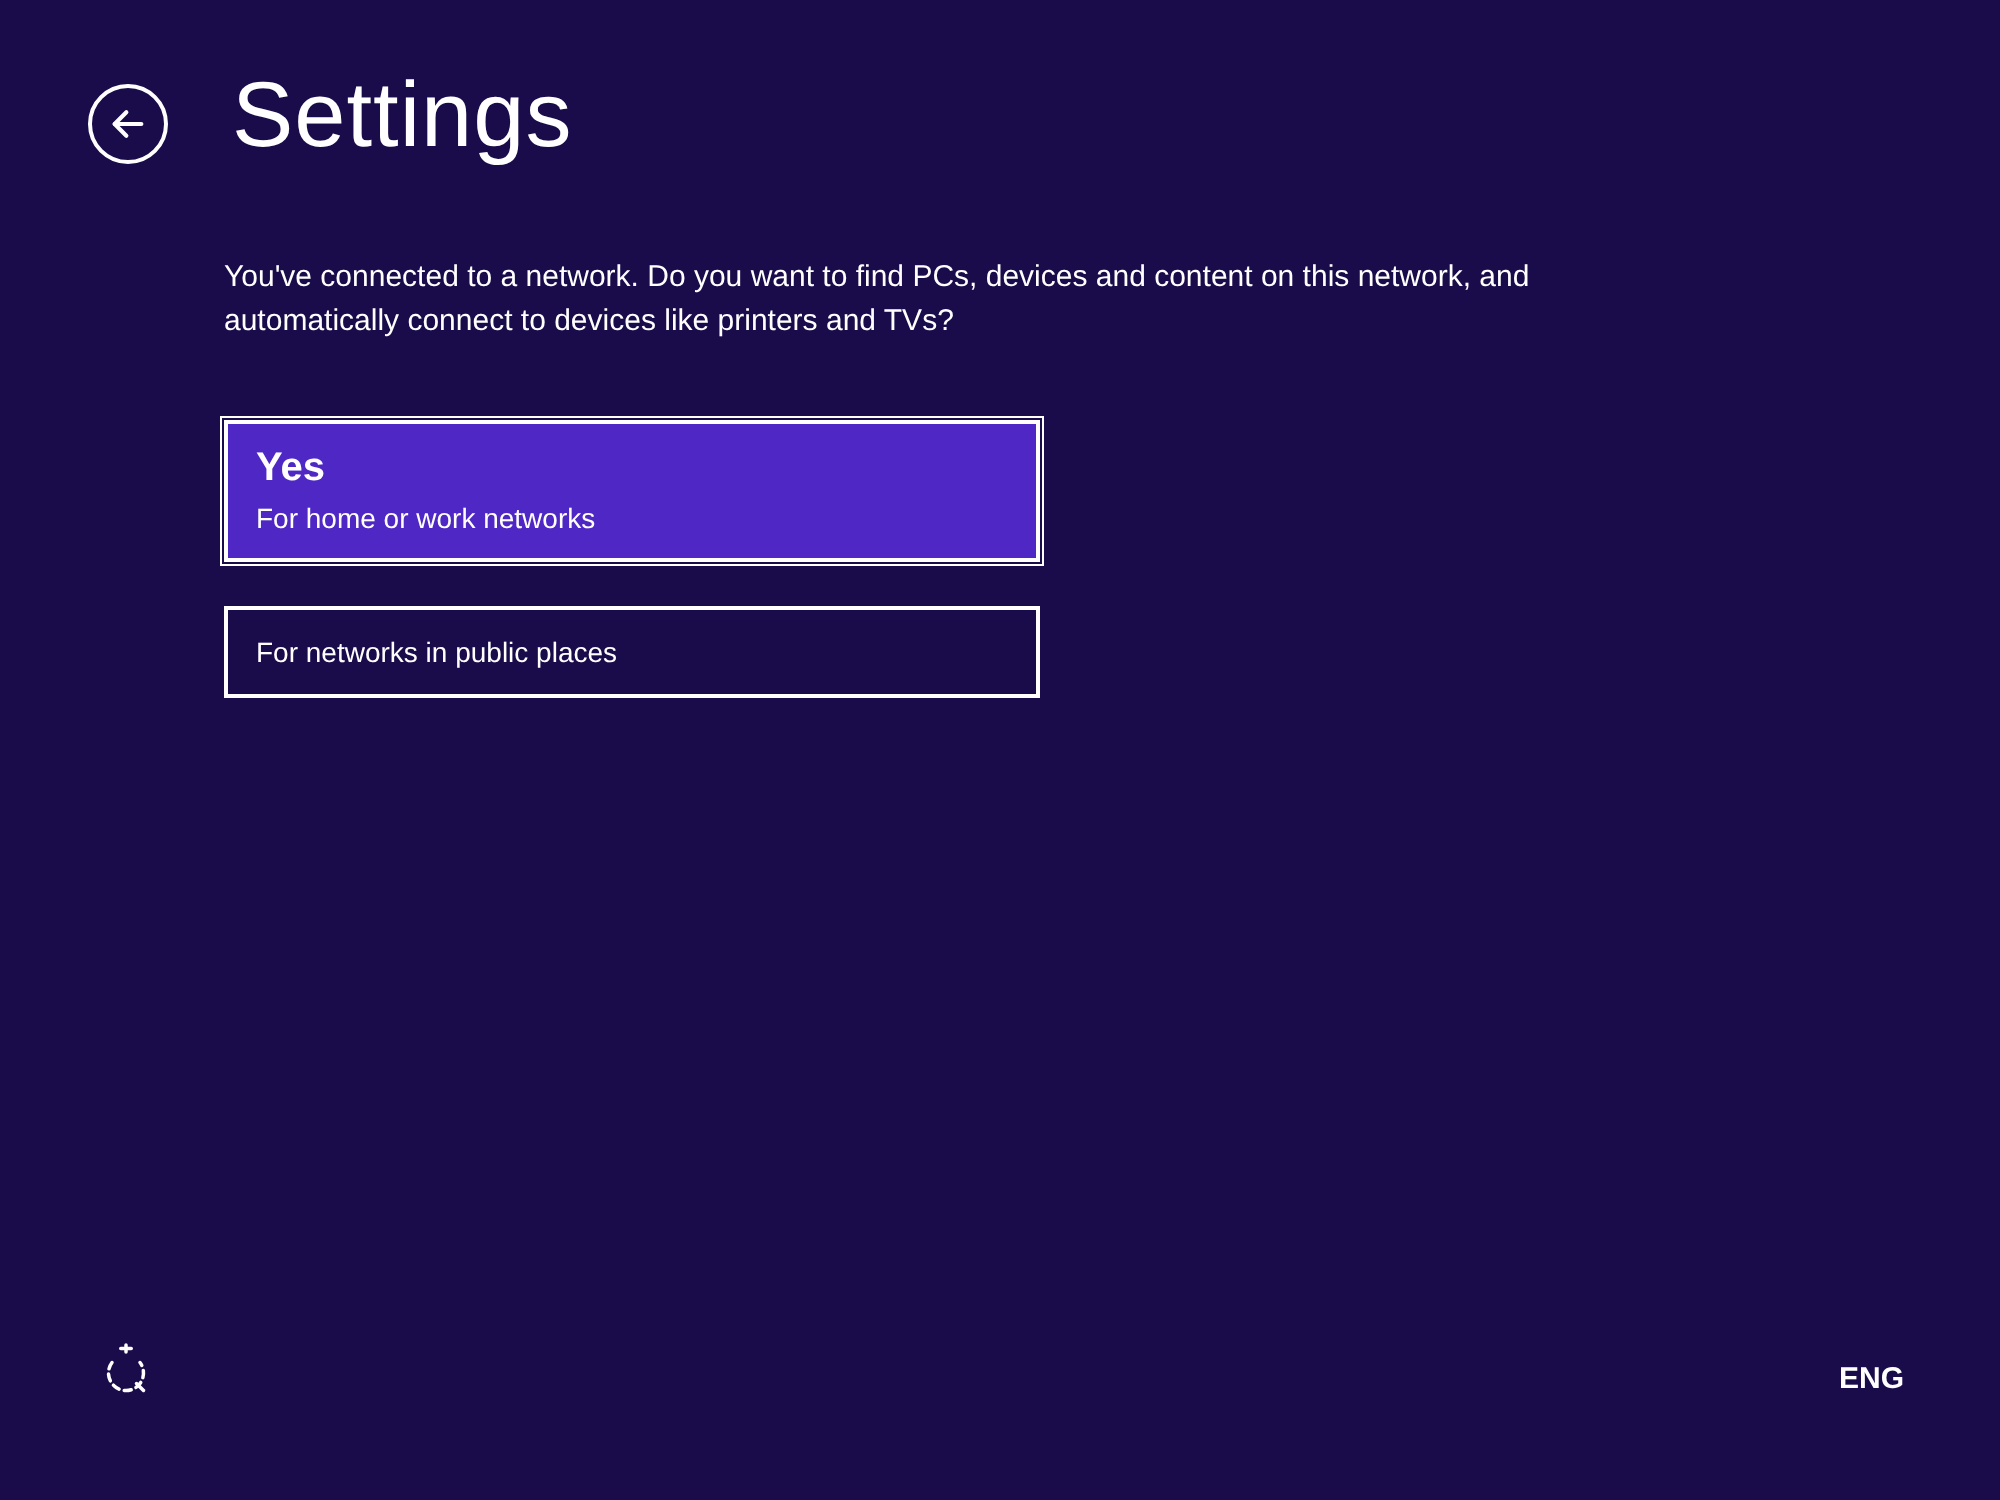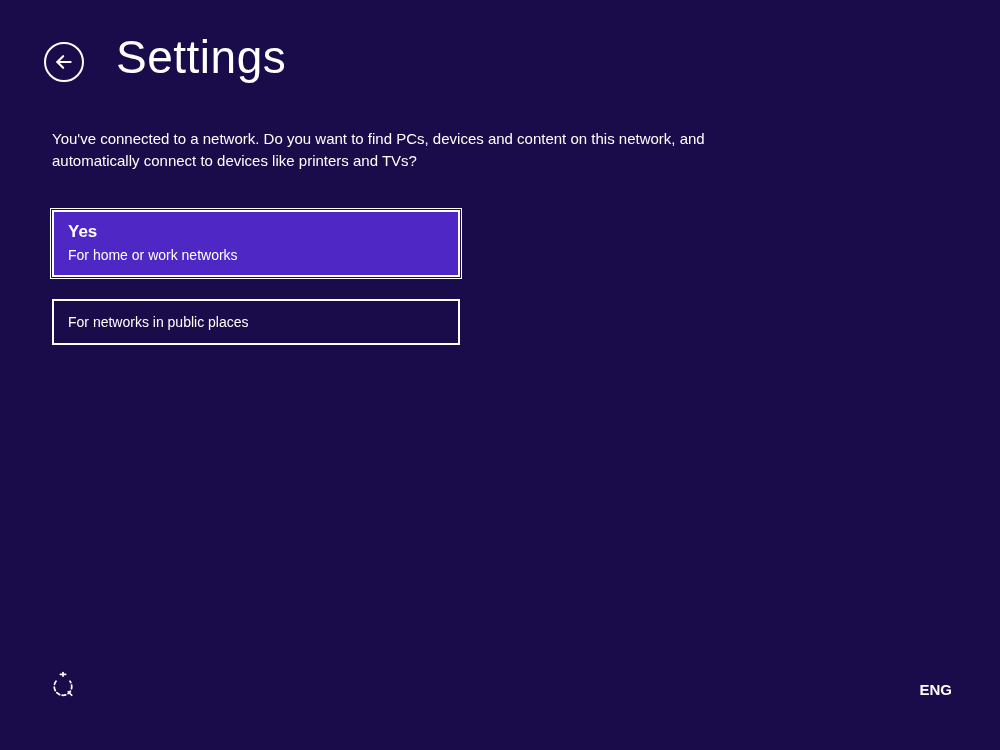--- a/index.html
+++ b/index.html
@@ -37,21 +37,21 @@
     .back-button svg {
       width: 20px;
       height: 20px;
     }
     .page-title {
       font-size: 46px;
       font-weight: 300;
       letter-spacing: 0.5px;
     }
     .content {
-      padding-left: 52px;
+      padding-left: 112px;
       padding-top: 44px;
       padding-right: 60px;
     }
     .prompt-text {
       font-size: 15px;
       line-height: 1.45;
       max-width: 740px;
       font-weight: 400;
     }
     .options {
@@ -63,21 +63,21 @@
       padding: 9px 14px 10px 14px;
       margin-bottom: 22px;
       cursor: pointer;
     }
     .option-button.selected {
       background-color: #4e27c4;
       outline: 1px solid #ffffff;
       outline-offset: 1px;
     }
     .option-title {
-      font-size: 17px;
+      font-size: 20px;
       font-weight: 600;
       line-height: 1.3;
     }
     .option-subtitle {
       font-size: 14px;
       font-weight: 400;
       line-height: 1.4;
       margin-top: 3px;
     }
     .footer {

